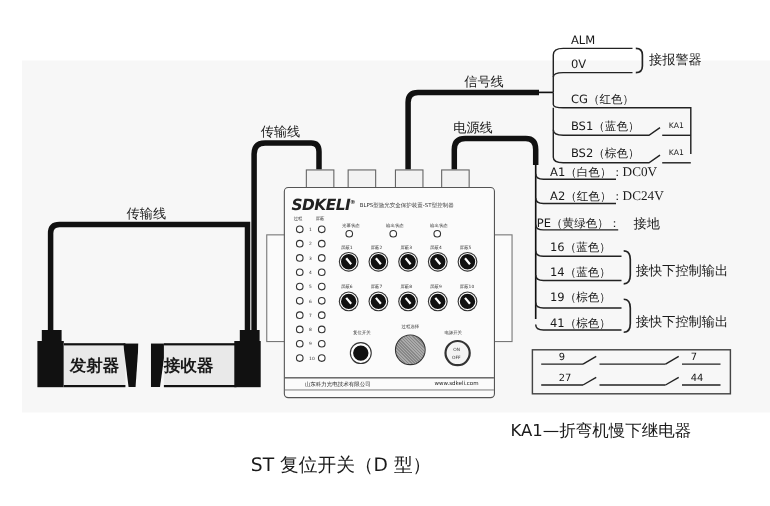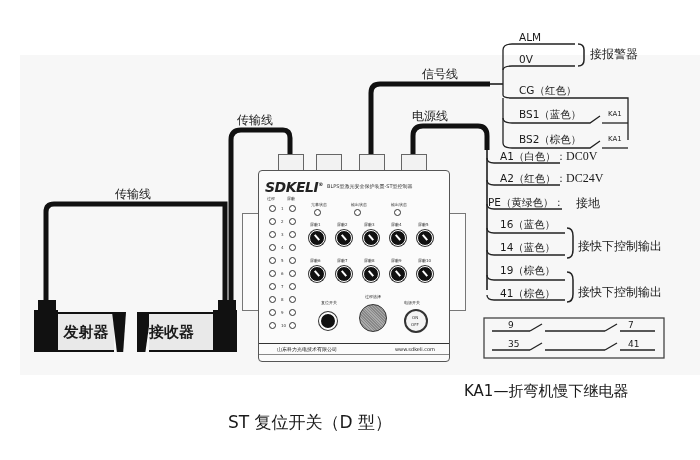--- a/index.html
+++ b/index.html
@@ -204,17 +204,17 @@
 
 <div class="abs lbl-sm" style="left:500px;top:218px">16（蓝色）</div>
 <div class="abs lbl-sm" style="left:500px;top:241px">14（蓝色）</div>
 <div class="abs lbl" style="left:578px;top:238px">接快下控制输出</div>
 <div class="abs lbl-sm" style="left:500px;top:264px">19（棕色）</div>
 <div class="abs lbl-sm" style="left:500px;top:287px">41（棕色）</div>
 <div class="abs lbl" style="left:578px;top:284px">接快下控制输出</div>
 
 <div class="abs" style="left:508px;top:320px;font-size:9px">9</div>
 <div class="abs" style="left:628px;top:320px;font-size:9px">7</div>
-<div class="abs" style="left:508px;top:339px;font-size:9px">35</div>
-<div class="abs" style="left:628px;top:339px;font-size:9px">41</div>
+<div class="abs" style="left:508px;top:339px;font-size:9px">27</div>
+<div class="abs" style="left:628px;top:339px;font-size:9px">44</div>
 
 <div class="abs" style="left:464px;top:382px;font-size:15px">KA1—折弯机慢下继电器</div>
 <div class="abs" style="left:228px;top:411px;font-size:17px">ST 复位开关（D 型）</div>
 
 </body></html>

